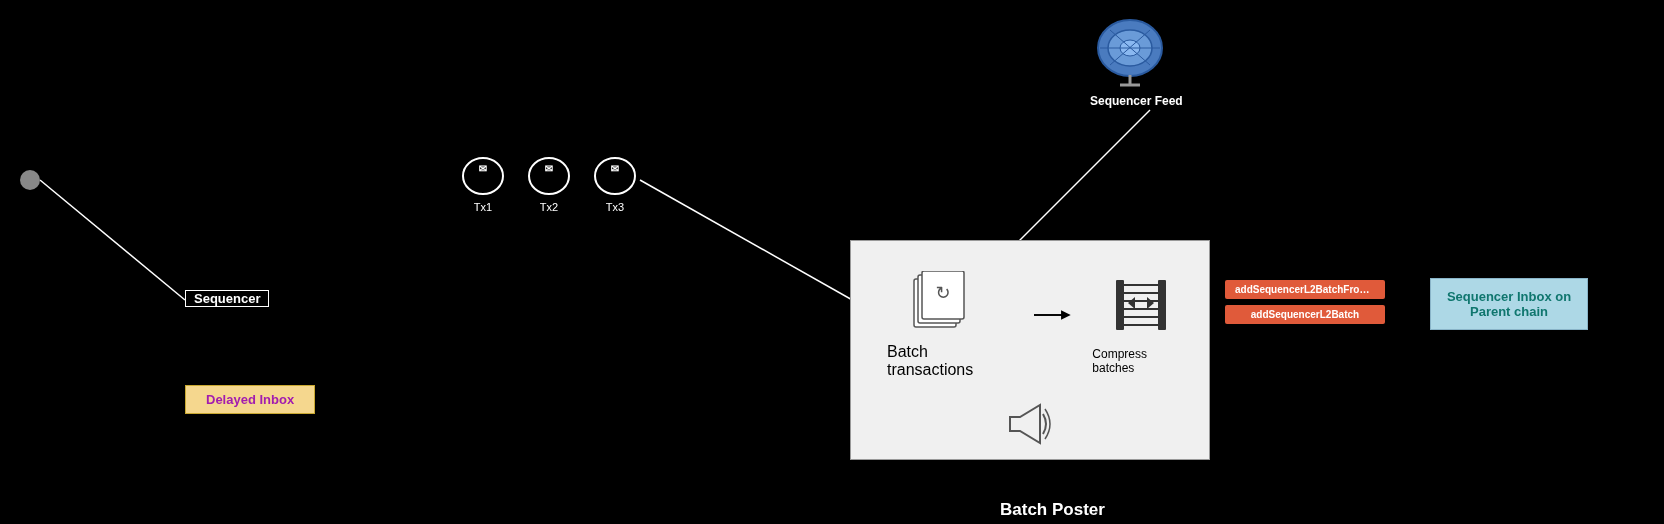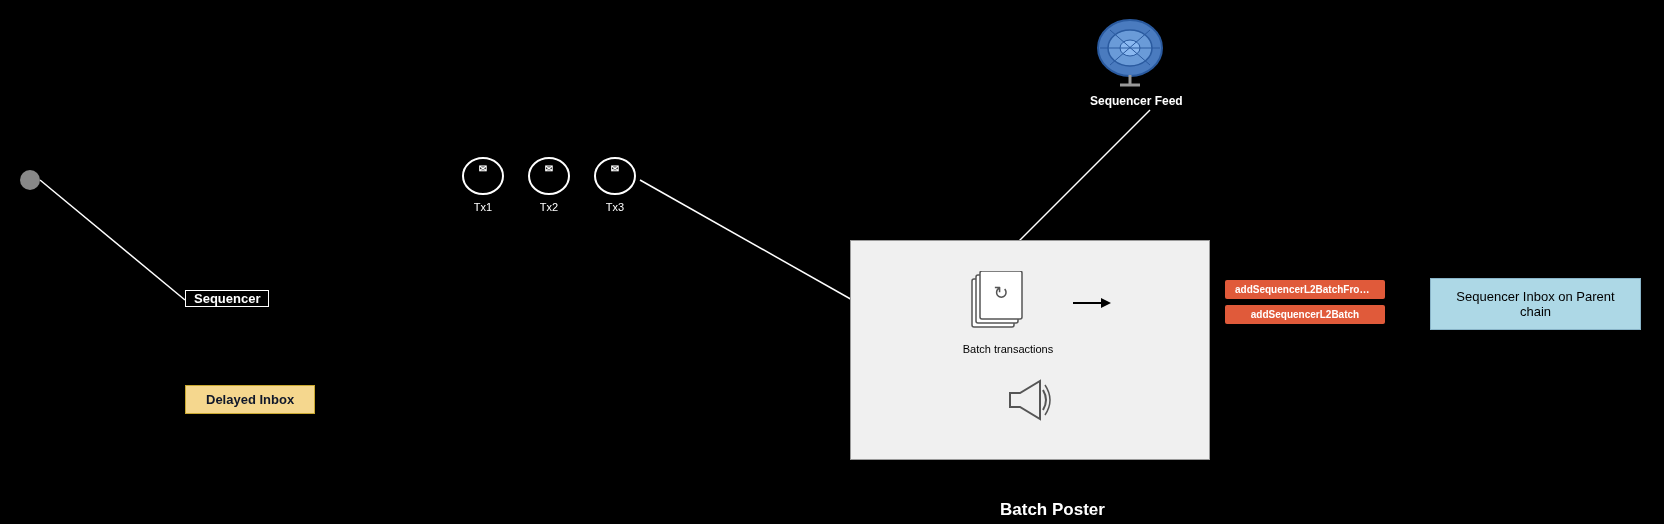--- a/index.html
+++ b/index.html
@@ -90,21 +90,21 @@
     }
 
     
     .delayed-inbox-box {
       position: absolute;
       top: 385px;
       left: 185px;
       background: #f5d78e;
       border: 1.5px solid #c9a830;
       padding: 6px 20px;
-      color: #0f172a;
+      color: #a21caf;
       font-size: 13px;
       font-weight: bold;
     }
 
     
     .batch-processing-box {
       position: absolute;
       top: 240px;
       left: 850px;
       width: 360px;
@@ -127,21 +127,21 @@
 
     .batch-stack-icon {
       display: flex;
       flex-direction: column;
       align-items: center;
       gap: 4px;
     }
 
     .batch-transactions-label {
       color: #000;
-      font-size: 11px;
+      font-size: 16px;
       margin-top: 8px;
       margin-left: 16px;
     }
 
     .compress-batches-label {
       color: #000;
       font-size: 12px;
       margin-top: 8px;
     }
 
@@ -178,27 +178,27 @@
       max-width: 160px;
       overflow: hidden;
       text-overflow: ellipsis;
     }
 
     
     .parent-chain-box {
       position: absolute;
       top: 278px;
       left: 1430px;
-      width: 211px;
+      width: 158px;
       background: #add8e6;
       border: 1.5px solid #89b4c8;
       padding: 10px 14px;
-      color: #000000;
+      color: #0f766e;
       font-size: 13px;
-      font-weight: normal;
+      font-weight: bold;
       text-align: center;
     }
 
     
     .connections-svg {
       position: absolute;
       top: 0;
       left: 0;
       width: 1664px;
       height: 524px;
@@ -298,20 +298,38 @@
           <text x="31" y="28" text-anchor="middle" font-size="18" fill="#555">↻</text>
         </svg>
         <span class="batch-transactions-label">Batch transactions</span>
       </div>
 
       <svg width="40" height="30" viewBox="0 0 40 30" style="margin-bottom:20px">
         <line x1="0" y1="15" x2="30" y2="15" stroke="black" stroke-width="2"></line>
         <polygon points="28,10 38,15 28,20" fill="black"></polygon>
       </svg>
 
+      <div class="batch-stack-icon">
+        <svg width="60" height="60" viewBox="0 0 60 60">
+
+          <rect x="5" y="5" width="8" height="50" fill="#333" rx="1"></rect>
+          <rect x="47" y="5" width="8" height="50" fill="#333" rx="1"></rect>
+          <line x1="13" y1="10" x2="47" y2="10" stroke="#333" stroke-width="2"></line>
+          <line x1="13" y1="18" x2="47" y2="18" stroke="#333" stroke-width="2"></line>
+          <line x1="13" y1="26" x2="47" y2="26" stroke="#333" stroke-width="2"></line>
+          <line x1="13" y1="34" x2="47" y2="34" stroke="#333" stroke-width="2"></line>
+          <line x1="13" y1="42" x2="47" y2="42" stroke="#333" stroke-width="2"></line>
+          <line x1="13" y1="50" x2="47" y2="50" stroke="#333" stroke-width="2"></line>
+
+          <polygon points="17,28 24,22 24,34" fill="#333"></polygon>
+
+          <polygon points="43,28 36,22 36,34" fill="#333"></polygon>
+        </svg>
+        <span class="compress-batches-label">Compress batches</span>
+      </div>
     </div>
 
     <div style="margin-top: 20px;">
       <svg width="50" height="50" viewBox="0 0 50 50">
 
         <polygon points="5,18 5,32 15,32 35,44 35,6 15,18" fill="none" stroke="#555" stroke-width="2"></polygon>
 
         <path d="M38,15 Q44,25 38,35" fill="none" stroke="#555" stroke-width="2"></path>
         <path d="M40,10 Q50,25 40,40" fill="none" stroke="#555" stroke-width="1.5"></path>
       </svg>

